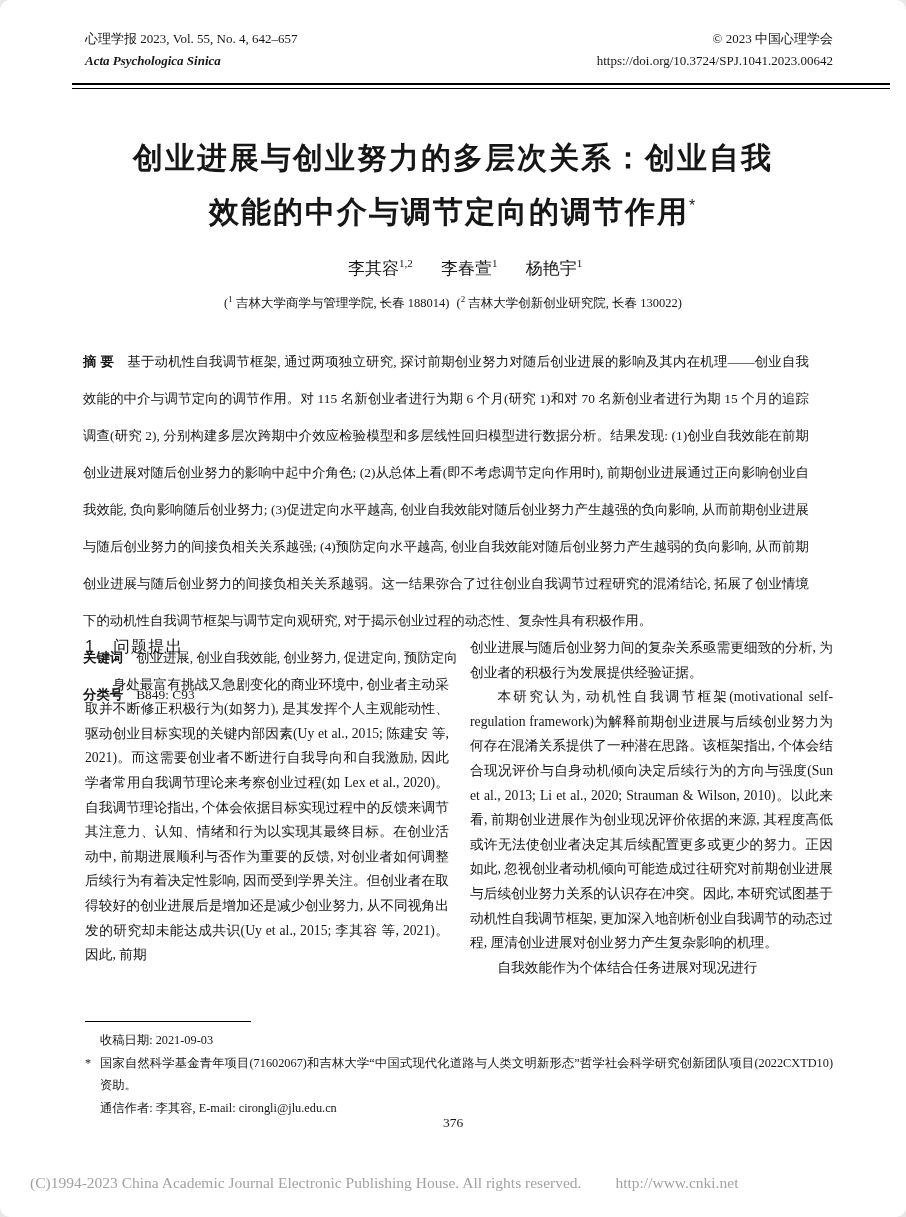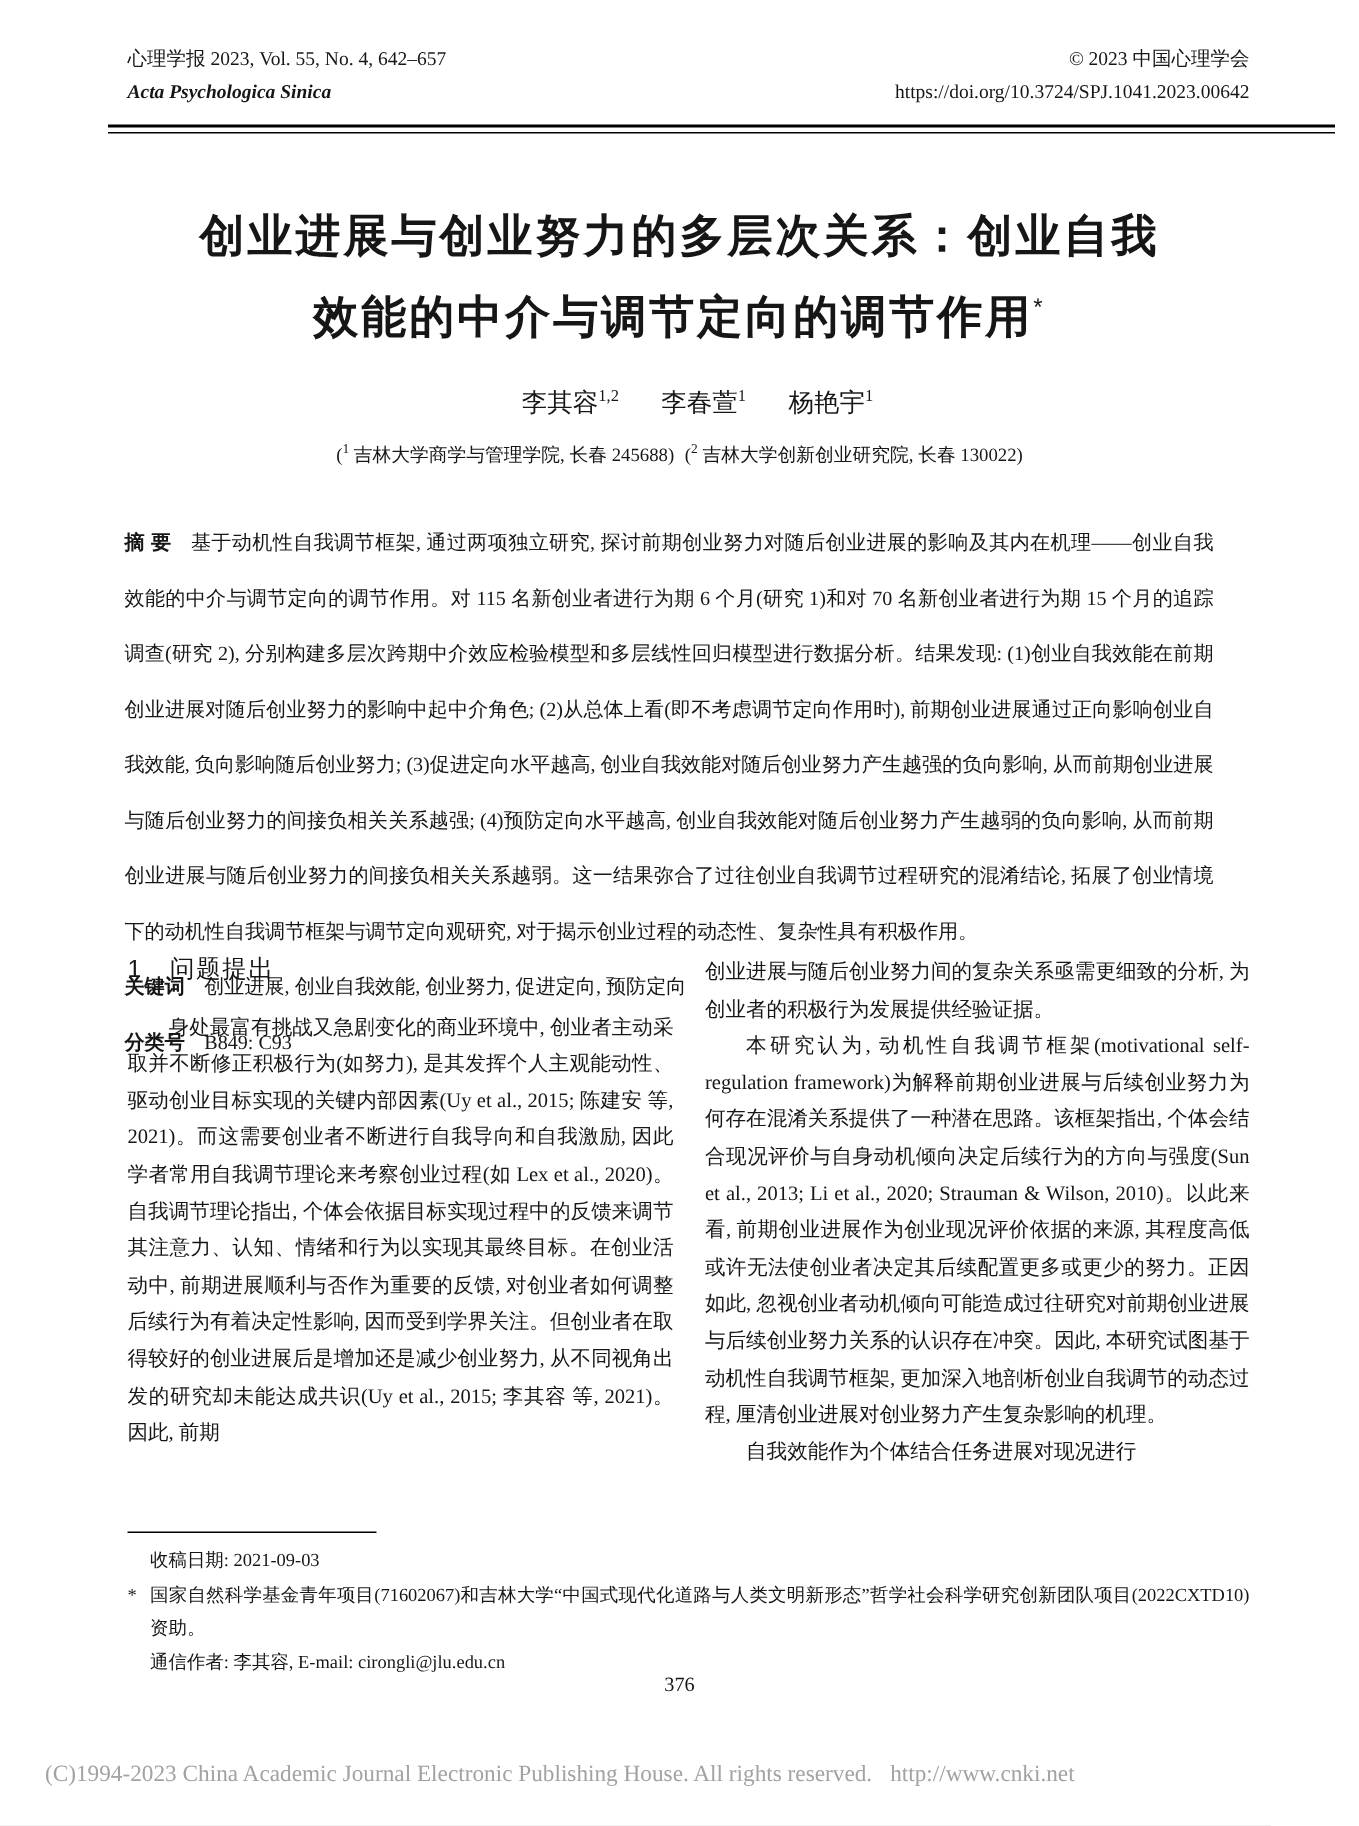--- a/index.html
+++ b/index.html
@@ -1,19 +1,20 @@
 <!DOCTYPE html>
 <html><head>
 <meta charset="utf-8">
 <style>
   html,body { margin:0; padding:0; background:#e8e8e8; }
   .page {
     position:relative; width:906px; height:1217px; margin:0 auto;
     background:#ffffff; color:#161616; overflow:hidden;
     font-family:"Liberation Serif","DejaVu Serif",serif;
+    border-radius:10px;
   }
 
   
   .header-left { position:absolute; left:85px; top:28px; font-size:13px; line-height:22px; }
   .header-left .en { font-style:italic; font-weight:bold; }
   .header-right { position:absolute; right:73px; top:28px; text-align:right; font-size:13px; line-height:22px; }
   .header-rule { position:absolute; left:72px; top:83px; width:818px; height:3px;
                  border-top:2px solid #000; border-bottom:1px solid #000; }
 
   
@@ -51,21 +52,21 @@
   .fn-received, .fn-corr { padding-left:15px; }
   .fn-funding { display:flex; }
   .fn-star { width:15px; flex:none; }
   .fn-funding-text { flex:1; }
 
   .page-num { position:absolute; left:0; right:0; top:1115px; text-align:center; font-size:13.5px; }
 
   
   .bottom-bar { position:absolute; left:30px; top:1174px; color:#a2a2a2;
                 font-size:15.5px; white-space:nowrap; }
-  .bottom-bar .url { margin-left:12px; }
+  .bottom-bar .url { margin-left:34px; }
 </style>
 </head>
 <body>
 
 <div class="page">
 
   <div class="header-left">
     <div class="cn">心理学报  2023, Vol. 55, No. 4, 642–657</div>
     <div class="en">Acta Psychologica Sinica</div>
   </div>
@@ -80,21 +81,21 @@
     <span>效能的中介与调节定向的调节作用</span><sup>*</sup>
   </div>
 
   <div class="authors">
     <span class="author"><span>李其容</span><sup>1,2</sup></span>
     <span class="author"><span>李春萱</span><sup>1</sup></span>
     <span class="author"><span>杨艳宇</span><sup>1</sup></span>
   </div>
 
   <div class="affils">
-    <span class="affil"><span>(</span><sup>1</sup><span> 吉林大学商学与管理学院, 长春 245688) </span></span><span class="affil"><span>(</span><sup>2</sup><span> 吉林大学创新创业研究院, 长春 130022)</span></span>
+    <span class="affil"><span>(</span><sup>1</sup><span> 吉林大学商学与管理学院, 长春 188014) </span></span><span class="affil"><span>(</span><sup>2</sup><span> 吉林大学创新创业研究院, 长春 130022)</span></span>
   </div>
 
   <div class="abstract-block">
     <p><span class="lbl">摘 要</span><span>基于动机性自我调节框架, 通过两项独立研究, 探讨前期创业努力对随后创业进展的影响及其内在机理——创业自我效能的中介与调节定向的调节作用。对 115 名新创业者进行为期 6 个月(研究 1)和对 70 名新创业者进行为期 15 个月的追踪调查(研究 2), 分别构建多层次跨期中介效应检验模型和多层线性回归模型进行数据分析。结果发现: (1)创业自我效能在前期创业进展对随后创业努力的影响中起中介角色; (2)从总体上看(即不考虑调节定向作用时), 前期创业进展通过正向影响创业自我效能, 负向影响随后创业努力; (3)促进定向水平越高, 创业自我效能对随后创业努力产生越强的负向影响, 从而前期创业进展与随后创业努力的间接负相关关系越强; (4)预防定向水平越高, 创业自我效能对随后创业努力产生越弱的负向影响, 从而前期创业进展与随后创业努力的间接负相关关系越弱。这一结果弥合了过往创业自我调节过程研究的混淆结论, 拓展了创业情境下的动机性自我调节框架与调节定向观研究, 对于揭示创业过程的动态性、复杂性具有积极作用。</span></p>
     <p><span class="lbl">关键词</span><span>创业进展, 创业自我效能, 创业努力, 促进定向, 预防定向</span></p>
     <p><span class="lbl">分类号</span><span>B849: C93</span></p>
   </div>
 
   <div class="col col-left">
     <h2><span class="num">1</span><span>问题提出</span></h2>

